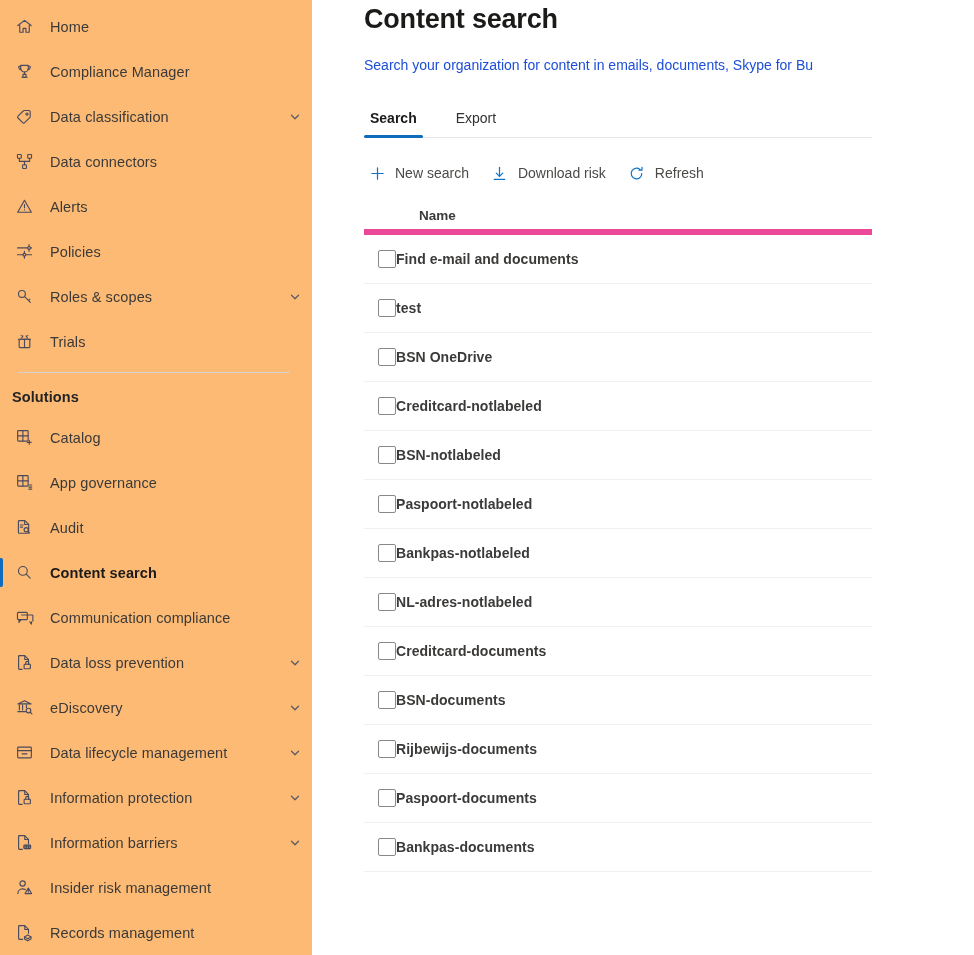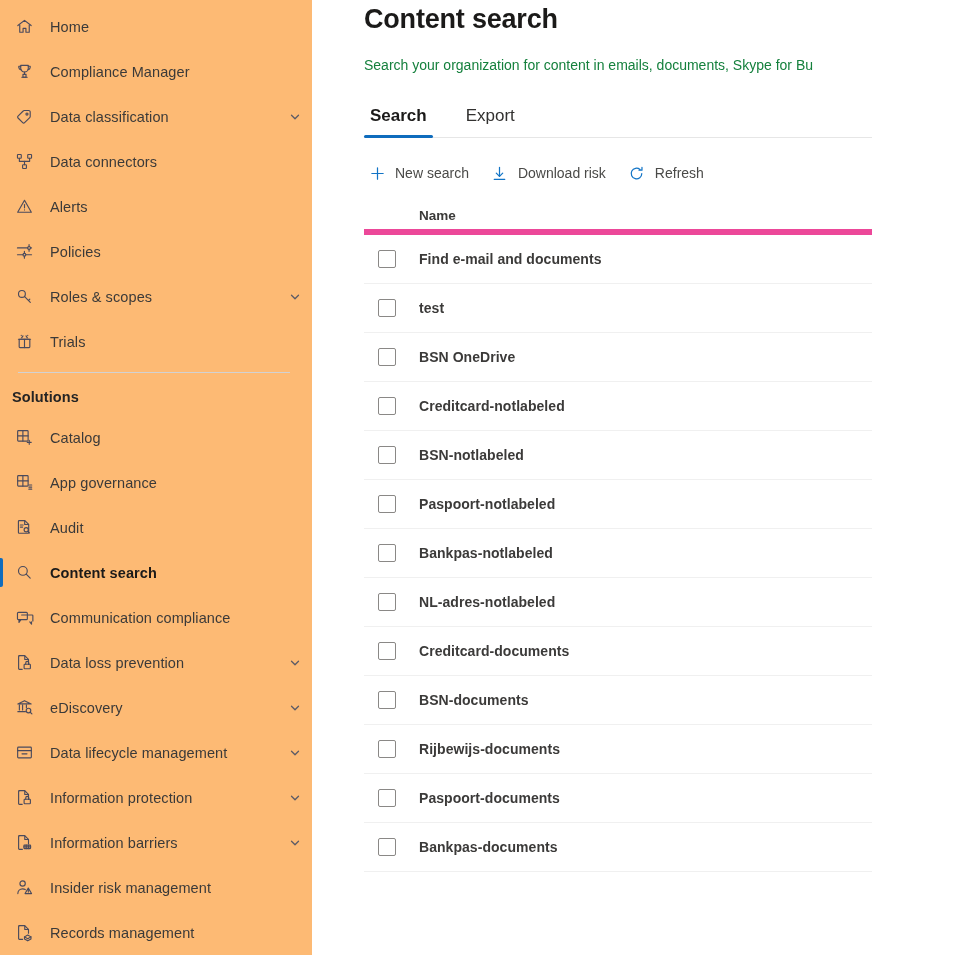--- a/index.html
+++ b/index.html
@@ -98,37 +98,37 @@
   .page-title {
     font-size: 27px;
     font-weight: 700;
     color: #1b1a19;
     letter-spacing: -0.2px;
     padding-top: 4px;
     white-space: nowrap;
   }
   .page-sub {
     font-size: 14px;
-    color: #15803d;
+    color: #1d4ed8;
     margin-top: 22px;
     white-space: nowrap;
     overflow: hidden;
     width: 520px;
   }
   .tabs {
     display: flex;
     align-items: flex-end;
     margin-top: 25px;
     height: 40px;
     width: 508px;
     border-bottom: 1px solid #e6e6e6;
   }
   .tab {
     position: relative;
-    font-size: 17px;
+    font-size: 14px;
     color: #323130;
     padding: 0 6px 11px 6px;
     margin-right: 27px;
     cursor: pointer;
     white-space: nowrap;
   }
   .tab.active { font-weight: 700; color: #1b1a19; }
   .tab .tab-underline {
     position: absolute;
     left: 0; right: 0; bottom: -1px;
@@ -193,21 +193,20 @@
     width: 18px; height: 18px;
     border: 1px solid #8a8886;
     border-radius: 2px;
     background: #fff;
     cursor: pointer;
   }
   .row-name {
     font-size: 14px;
     font-weight: 700;
     color: #3b3a39;
-    margin-left: 23px;
     white-space: nowrap;
     letter-spacing: 0.05px;
   }
 </style>
 </head>
 <body>
 
 <div id="app">
 
   <nav id="sidebar">

